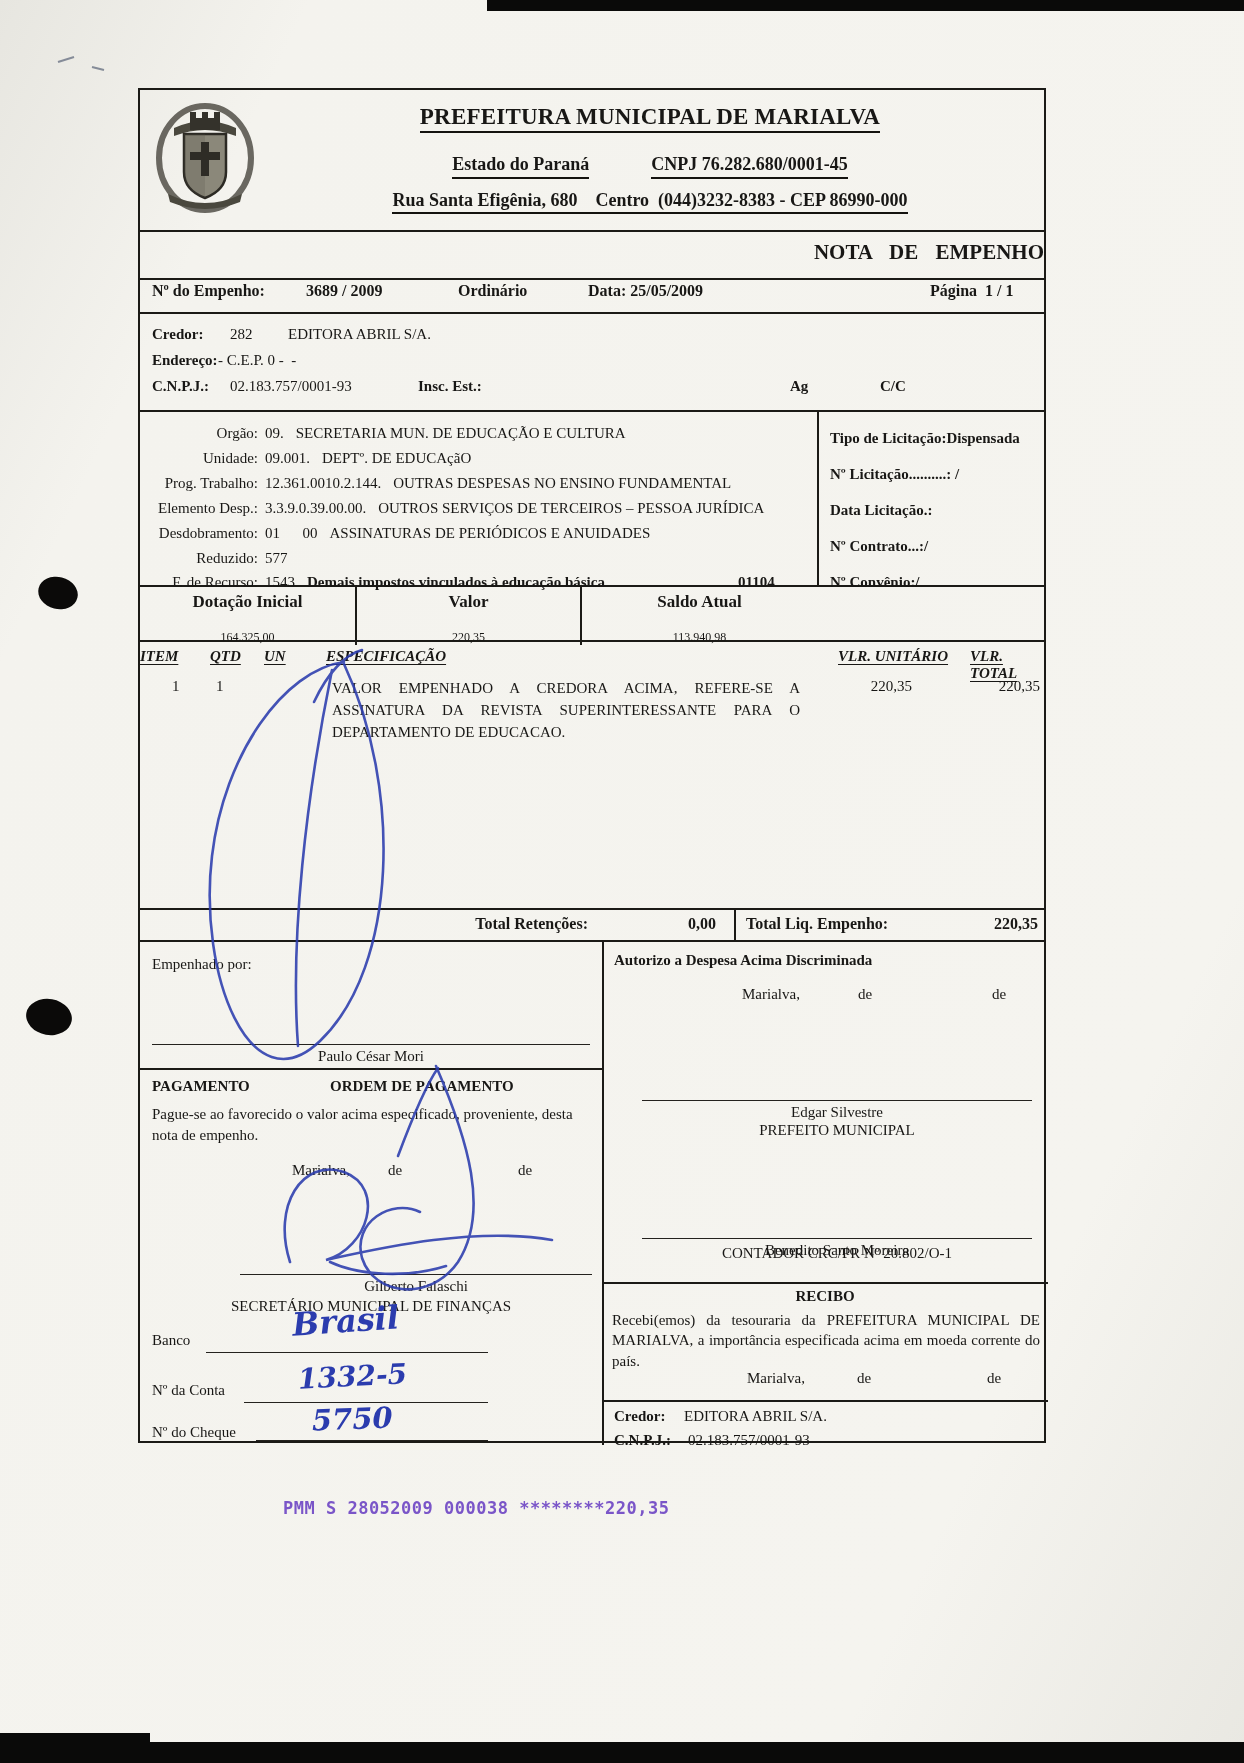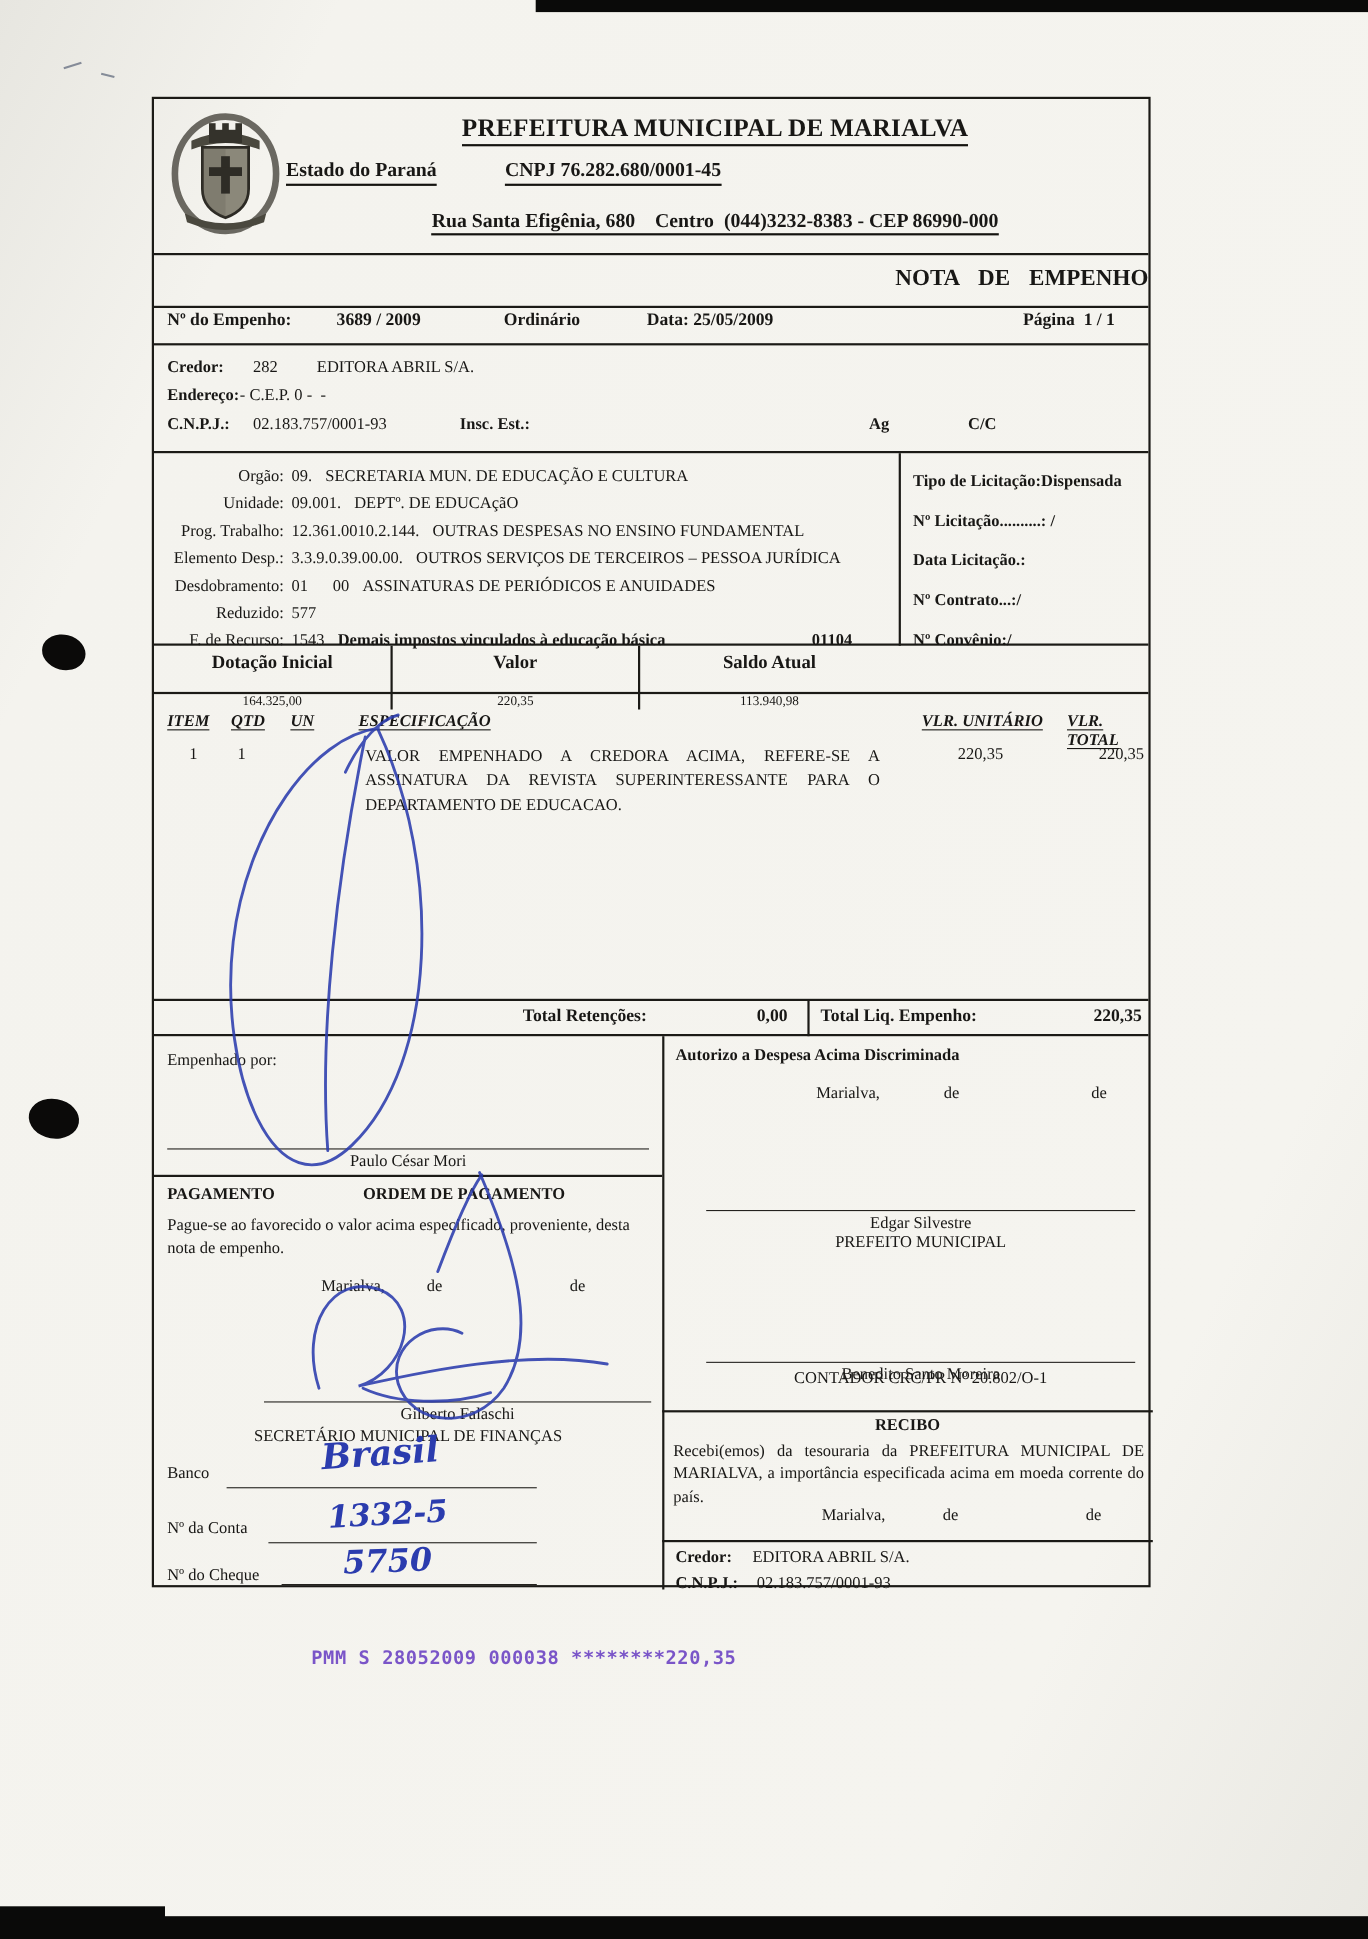--- a/index.html
+++ b/index.html
@@ -22,21 +22,21 @@
   .hdr-sub{font-size:18px}
   .nota-row{top:140px;height:50px;border-top:2px solid #1b1a16;border-bottom:2px solid #1b1a16;
     line-height:40px;text-align:right;font-size:21px;font-weight:bold;word-spacing:12px}
   .emp-row{top:182px;height:42px;border-bottom:2px solid #1b1a16;font-size:16px}
   .credor-blk{top:224px;height:98px;border-bottom:2px solid #1b1a16;font-size:15px}
   .classif-blk{top:322px;height:175px;border-bottom:2px solid #1b1a16;font-size:15px}
   .cl-row{position:absolute;left:6px;display:flex;white-space:pre}
   .cl-lab{width:112px;text-align:right;font-weight:normal}
   .cl-cod{margin-left:7px}
   .cl-desc{margin-left:12px}
-  .valores-blk{top:497px;height:44px;border-bottom:2px solid #1b1a16;display:grid;
+  .valores-blk{top:497px;height:55px;border-bottom:2px solid #1b1a16;display:grid;
     grid-template-columns:217px 225px 235px 231px}
   .val-cell{border-right:2px solid #1b1a16;text-align:center;padding-top:5px}
   .val-cell:last-child{border-right:none}
   .val-lab{font-weight:bold;font-size:17px}
   .val-num{font-size:12px;margin-top:18px}
   .itens-blk{top:552px;height:268px;border-bottom:2px solid #1b1a16;font-size:15px}
   .ith{position:absolute;font-style:italic;font-weight:bold;text-decoration:underline;
     text-underline-offset:3px}
   .totais-blk{top:820px;height:32px;border-bottom:2px solid #1b1a16;font-size:16px}
   .sig-blk{top:852px;height:503px;font-size:15px}
@@ -73,21 +73,21 @@
         <path d="M30 36 L72 36 L72 74 Q72 92 51 100 Q30 92 30 74 Z" fill="#8b887a" stroke="#2c2a24" stroke-width="2.5"></path>
         <path d="M30 36 L51 36 L51 100 Q30 92 30 74 Z" fill="#55524736"></path>
         <rect x="47" y="44" width="8" height="34" fill="#2e2c26"></rect>
         <rect x="36" y="54" width="30" height="8" fill="#2e2c26"></rect>
         <path d="M14 96 Q51 114 88 96 L86 104 Q51 118 16 104 Z" fill="#4a483e"></path>
       </svg>
     </div>
     <div class="abs ctr" style="left:120px;top:14px;width:780px">
       <span class="b hdr-title u2">PREFEITURA MUNICIPAL DE MARIALVA</span>
     </div>
-    <div class="abs" style="left:120px;top:54px;width:780px;display:flex;gap:62px">
+    <div class="abs" style="left:120px;top:64px;width:780px;display:flex;justify-content:center;gap:62px">
       <span class="b hdr-sub u2">Estado do Paraná</span>
       <span class="b hdr-sub u2">CNPJ 76.282.680/0001-45</span>
     </div>
     <div class="abs ctr" style="left:120px;top:100px;width:780px">
       <span class="b hdr-sub u2 pre">Rua Santa Efigênia, 680    Centro  (044)3232-8383 - CEP 86990-000</span>
     </div>
 
     <div class="row nota-row">NOTA DE EMPENHO</div>
 
     <div class="row emp-row">
@@ -166,21 +166,21 @@
         <div class="val-lab">Valor</div>
         <div class="val-num">220,35</div>
       </div>
       <div class="val-cell">
         <div class="val-lab">Saldo Atual</div>
         <div class="val-num">113.940,98</div>
       </div>
     </div>
 
     <div class="row itens-blk">
-      <span class="ith" style="left:12px;top:6px">ITEM</span>
+      <span class="ith" style="left:0;top:6px">ITEM</span>
       <span class="ith" style="left:70px;top:6px">QTD</span>
       <span class="ith" style="left:124px;top:6px">UN</span>
       <span class="ith" style="left:186px;top:6px">ESPECIFICAÇÃO</span>
       <span class="ith" style="left:698px;top:6px">VLR. UNITÁRIO</span>
       <span class="ith" style="left:830px;top:6px">VLR. TOTAL</span>
 
       <span class="abs" style="left:32px;top:36px">1</span>
       <span class="abs" style="left:76px;top:36px">1</span>
       <div class="abs jst" style="left:192px;top:36px;width:468px;line-height:1.45">VALOR EMPENHADO A CREDORA ACIMA, REFERE-SE A ASSINATURA DA REVISTA SUPERINTERESSANTE PARA O DEPARTAMENTO DE EDUCACAO.</div>
       <span class="abs" style="left:660px;top:36px;width:112px;text-align:right">220,35</span>

